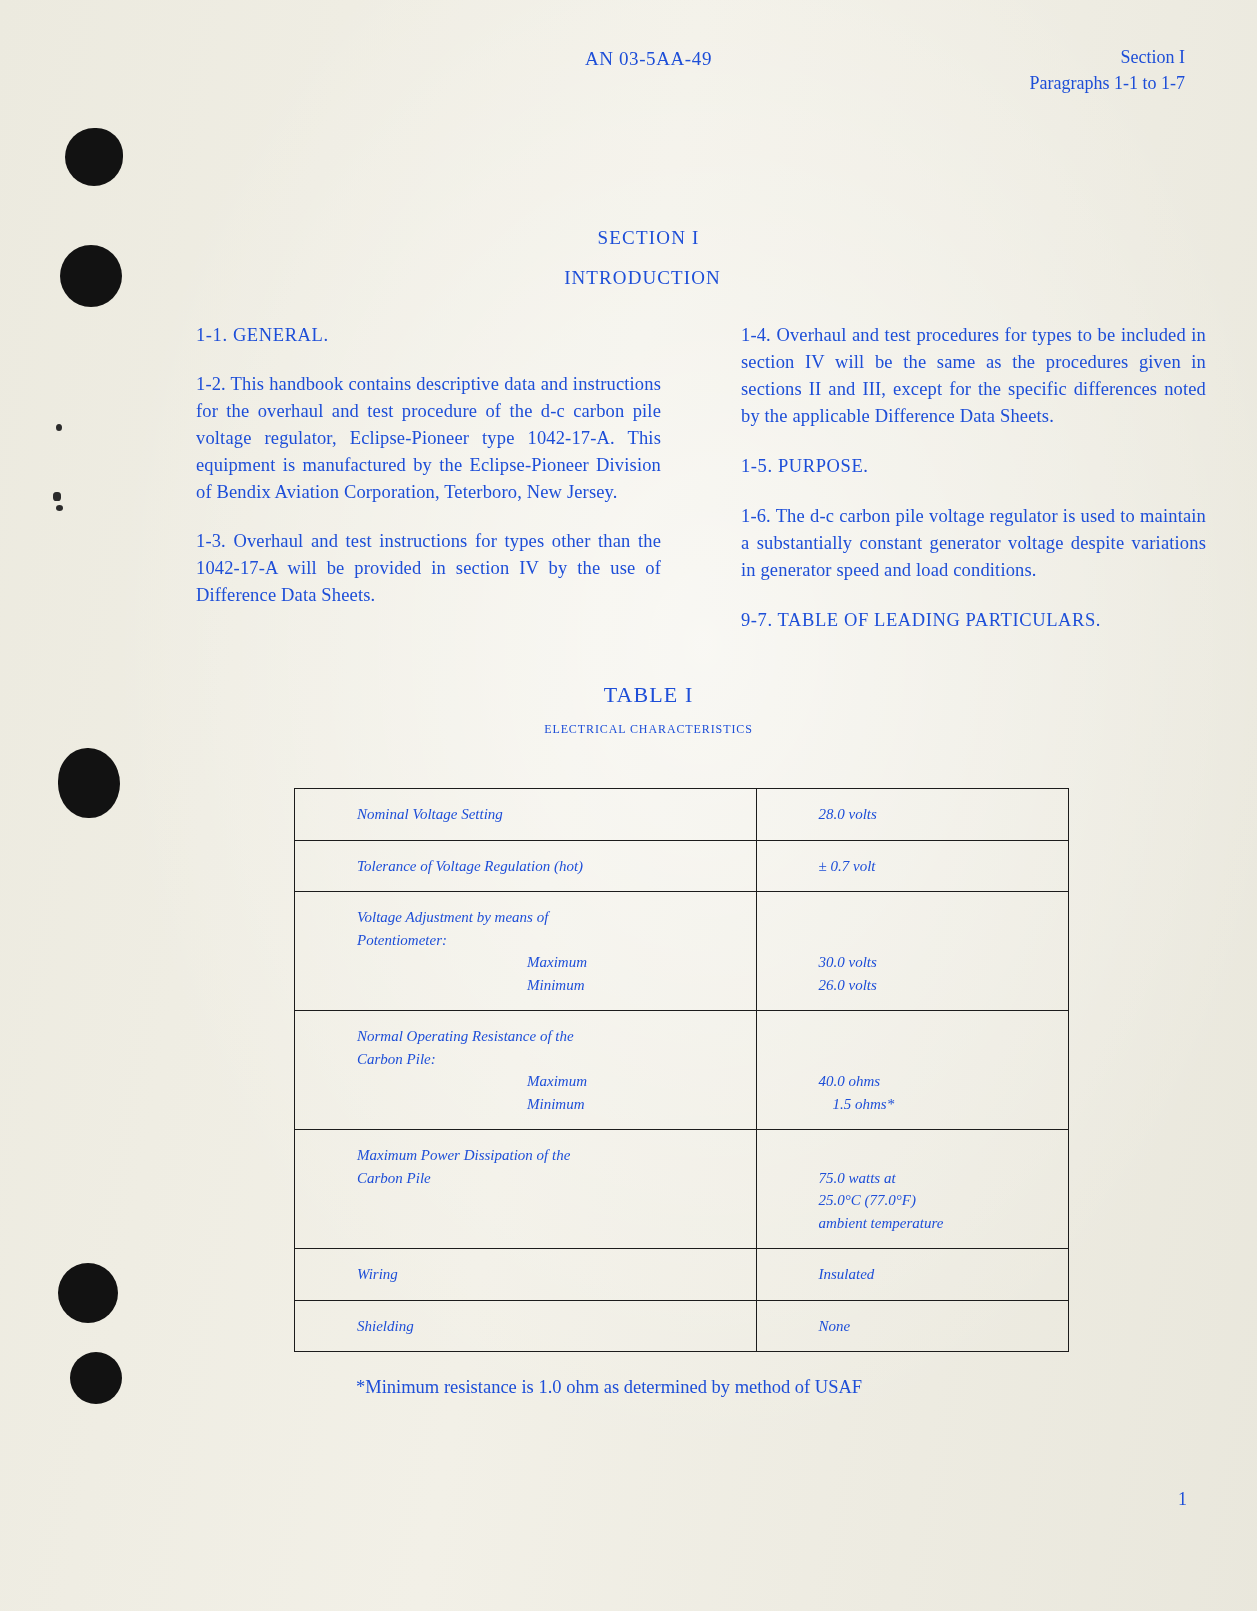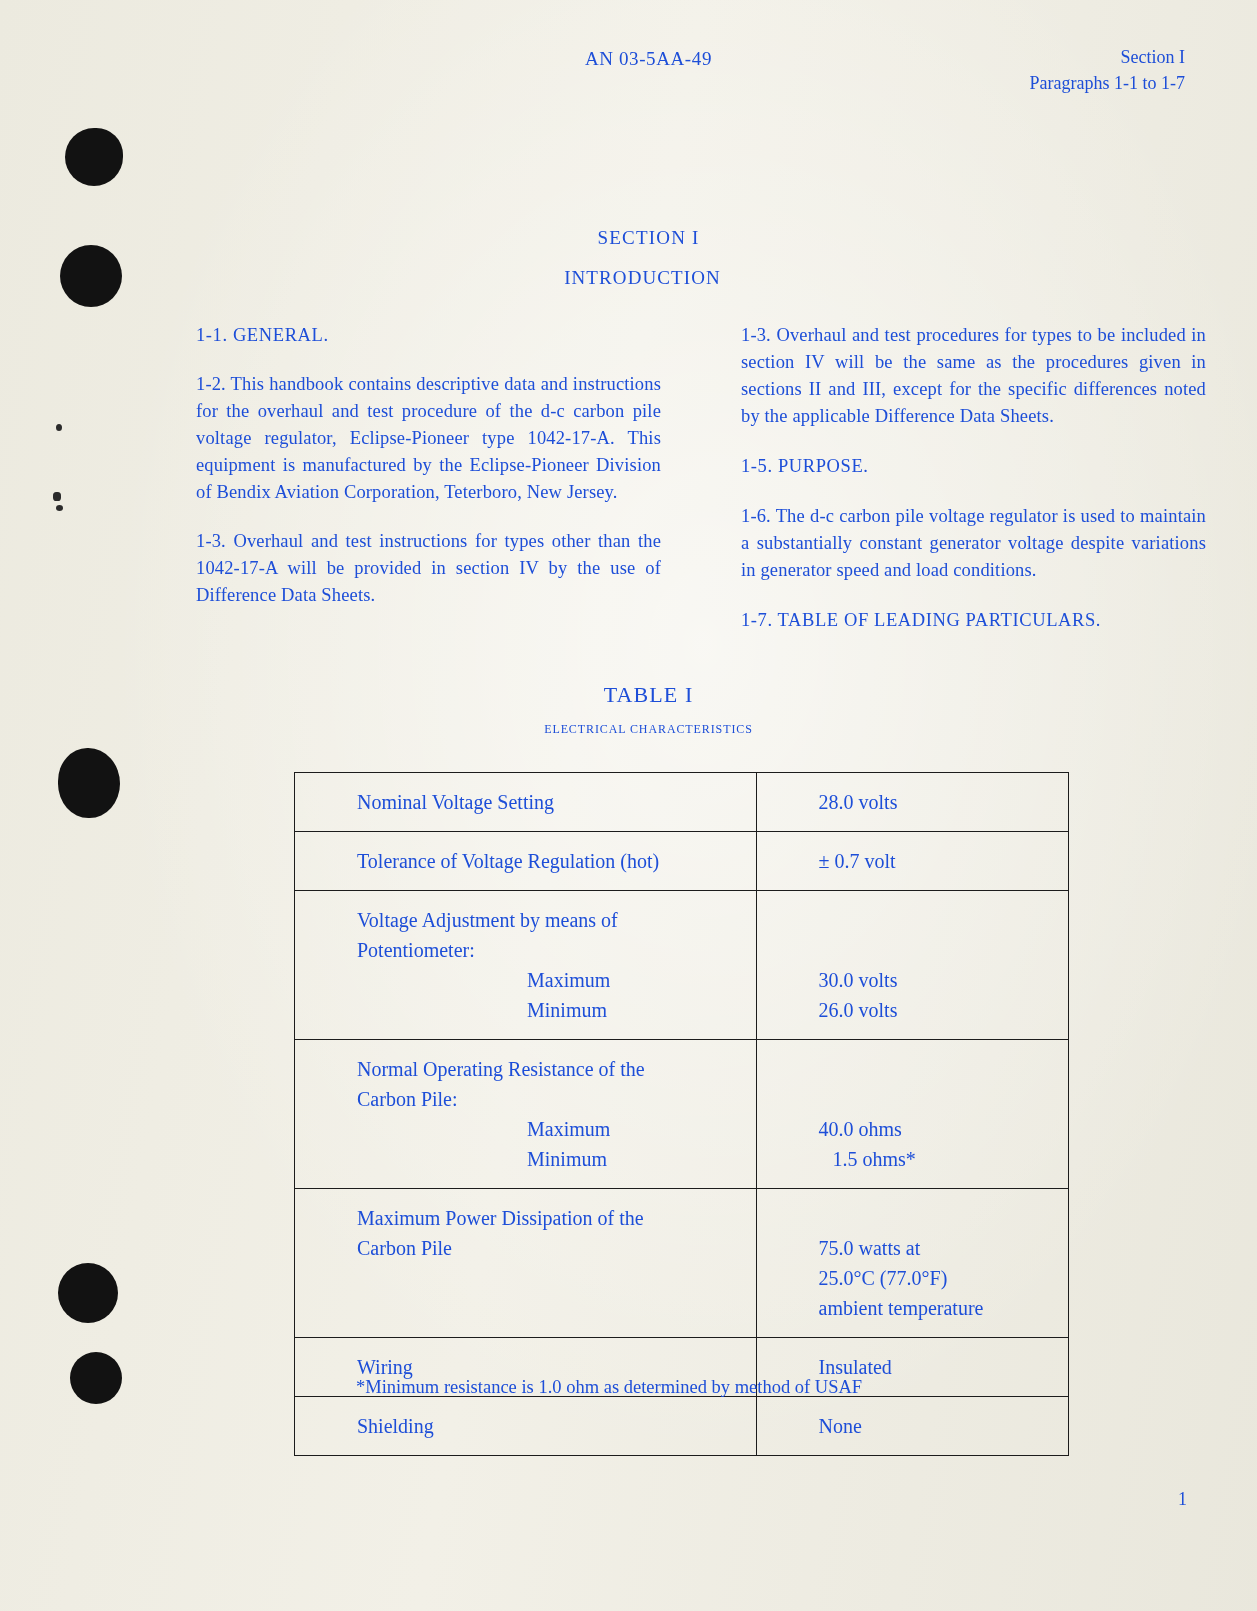--- a/index.html
+++ b/index.html
@@ -114,24 +114,25 @@
     position: absolute;
     left: 0; right: 0;
     top: 722px;
     text-align: center;
     font-size: 12px;
     letter-spacing: 0.9px;
   }
   table.chars {
     position: absolute;
     left: 274px;
-    top: 772px;
+    top: 788px;
     width: 775px;
     border-collapse: collapse;
-    font-size: 20px;
+    font-size: 15px;
+    font-style: italic;
   }
   table.chars td {
     border: 1.6px solid #1c1c1c;
     vertical-align: top;
     padding: 0;
   }
   td.lab { width: 462px; }
   td.val { width: 313px; }
   .cellpad { padding: 14px 0 14px 62px; line-height: 1.5; }
   .cellpad.val-pad { padding-left: 62px; }
@@ -181,24 +182,24 @@
     <div class="section-title">SECTION I</div>
     <div class="section-sub">INTRODUCTION</div>
 
     <div class="cols">
       <div class="col col-left">
         <div class="para heading">1-1. GENERAL.</div>
         <div class="para">1-2. This handbook contains descriptive data and instructions for the overhaul and test procedure of the d-c carbon pile voltage regulator, Eclipse-Pioneer type 1042-17-A. This equipment is manufactured by the Eclipse-Pioneer Division of Bendix Aviation Corporation, Teterboro, New Jersey.</div>
         <div class="para last">1-3. Overhaul and test instructions for types other than the 1042-17-A will be provided in section IV by the use of Difference Data Sheets.</div>
       </div>
       <div class="col col-right">
-        <div class="para">1-3. Overhaul and test procedures for types to be included in section IV will be the same as the procedures given in sections II and III, except for the specific differences noted by the applicable Difference Data Sheets.</div>
+        <div class="para">1-4. Overhaul and test procedures for types to be included in section IV will be the same as the procedures given in sections II and III, except for the specific differences noted by the applicable Difference Data Sheets.</div>
         <div class="para heading">1-5. PURPOSE.</div>
         <div class="para">1-6. The d-c carbon pile voltage regulator is used to maintain a substantially constant generator voltage despite variations in generator speed and load conditions.</div>
-        <div class="para heading last">1-7. TABLE OF LEADING PARTICULARS.</div>
+        <div class="para heading last">9-7. TABLE OF LEADING PARTICULARS.</div>
       </div>
     </div>
 
     <div class="table-title">TABLE I</div>
     <div class="table-sub">ELECTRICAL CHARACTERISTICS</div>
 
     <table class="chars">
       <tbody>
         <tr>
           <td class="lab">

